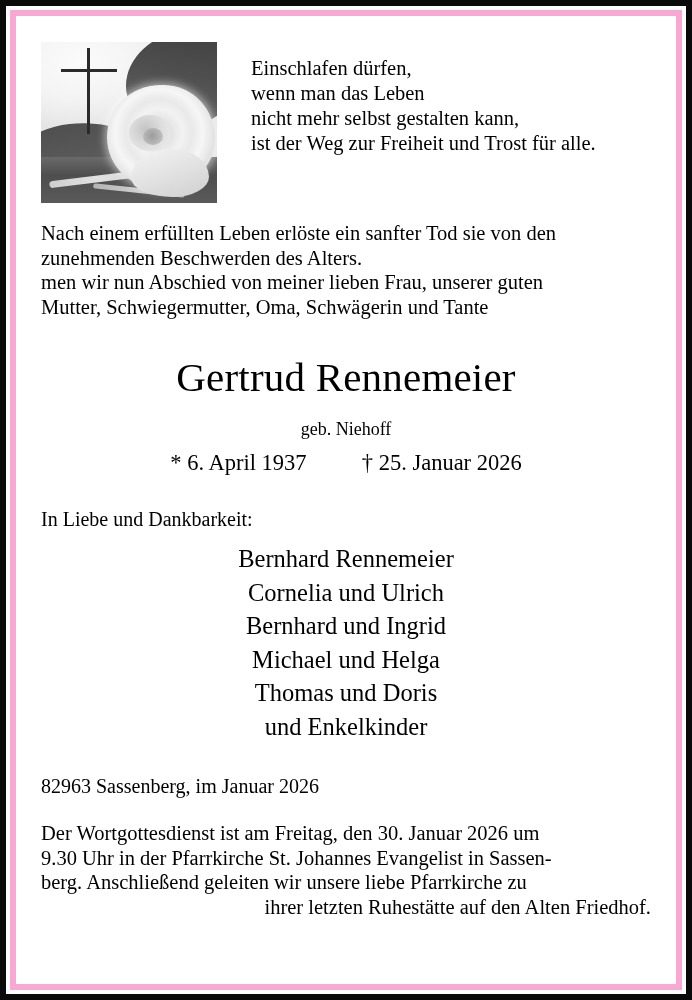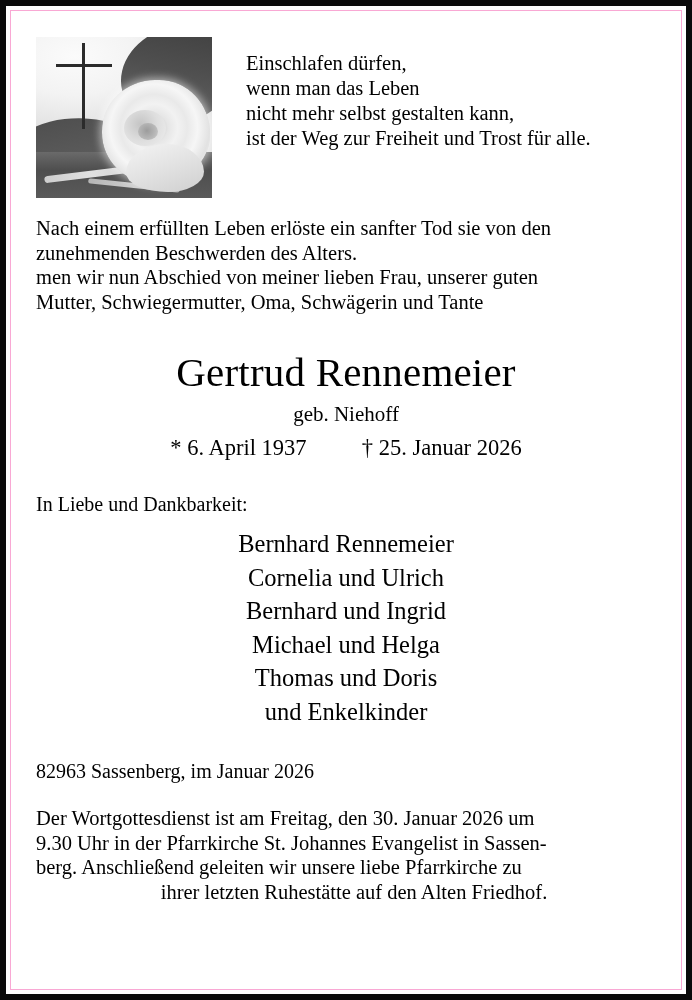--- a/index.html
+++ b/index.html
@@ -30,21 +30,21 @@
     height: 100%;
     box-sizing: border-box;
     background: #ffffff;
     padding: 4px;
   }
   .page-inner {
     position: relative;
     width: 100%;
     height: 100%;
     box-sizing: border-box;
-    border: 1px solid #f9a8d4;
+    border: 6px solid #f9a8d4;
     background: #ffffff;
   }
   .content {
     position: relative;
     width: 100%;
     height: 100%;
     box-sizing: border-box;
     padding: 26px 25px 0 25px;
   }
 
@@ -206,23 +206,23 @@
   
   .name {
     text-align: center;
     font-size: 41px;
     line-height: 52px;
     margin-top: 32px;
     letter-spacing: .2px;
   }
   .maiden {
     text-align: center;
-    font-size: 21px;
+    font-size: 18px;
     line-height: 26px;
-    margin-top: 3px;
+    margin-top: 13px;
   }
   .dates {
     text-align: center;
     font-size: 22.5px;
     line-height: 30px;
     margin-top: 6px;
   }
   .dates .gap { display: inline-block; width: 44px; }
 
   
@@ -248,21 +248,21 @@
     text-align: left;
   }
   .service {
     margin-top: 22px;
     font-size: 20.5px;
     line-height: 24.5px;
     text-align: justify;
     text-justify: inter-word;
   }
   .service p { margin: 0; }
-  .service .last { text-align: center; margin-left: 16px; }
+  .service .last { text-align: right; margin-left: 16px; }
 </style>
 </head>
 <body>
 
 <div class="page">
   <div class="page-gap">
     <div class="page-inner">
       <div class="content">
 
         <div class="header">

